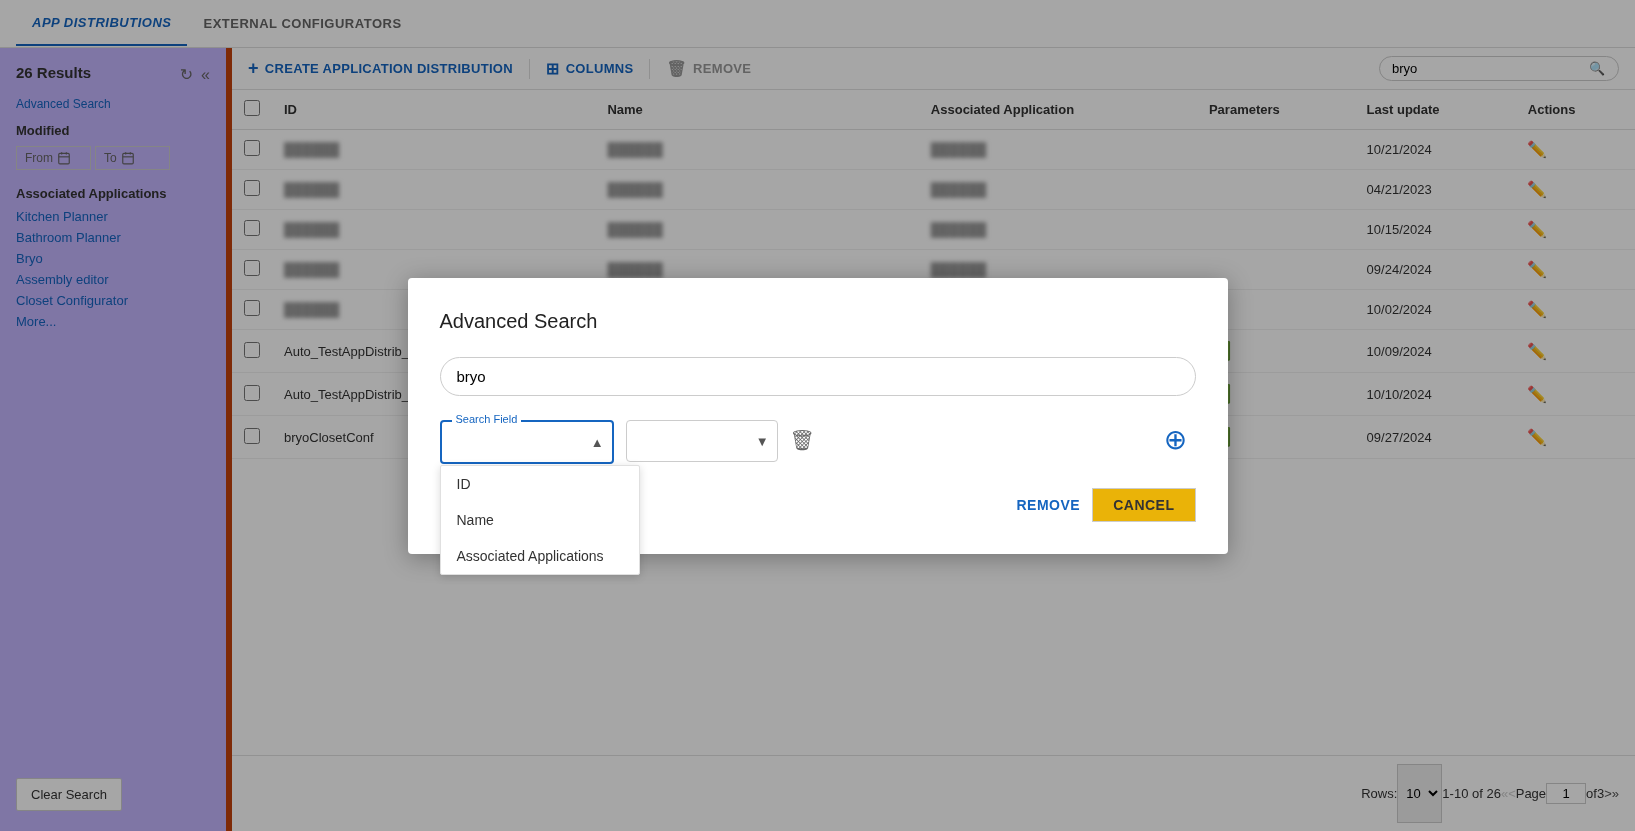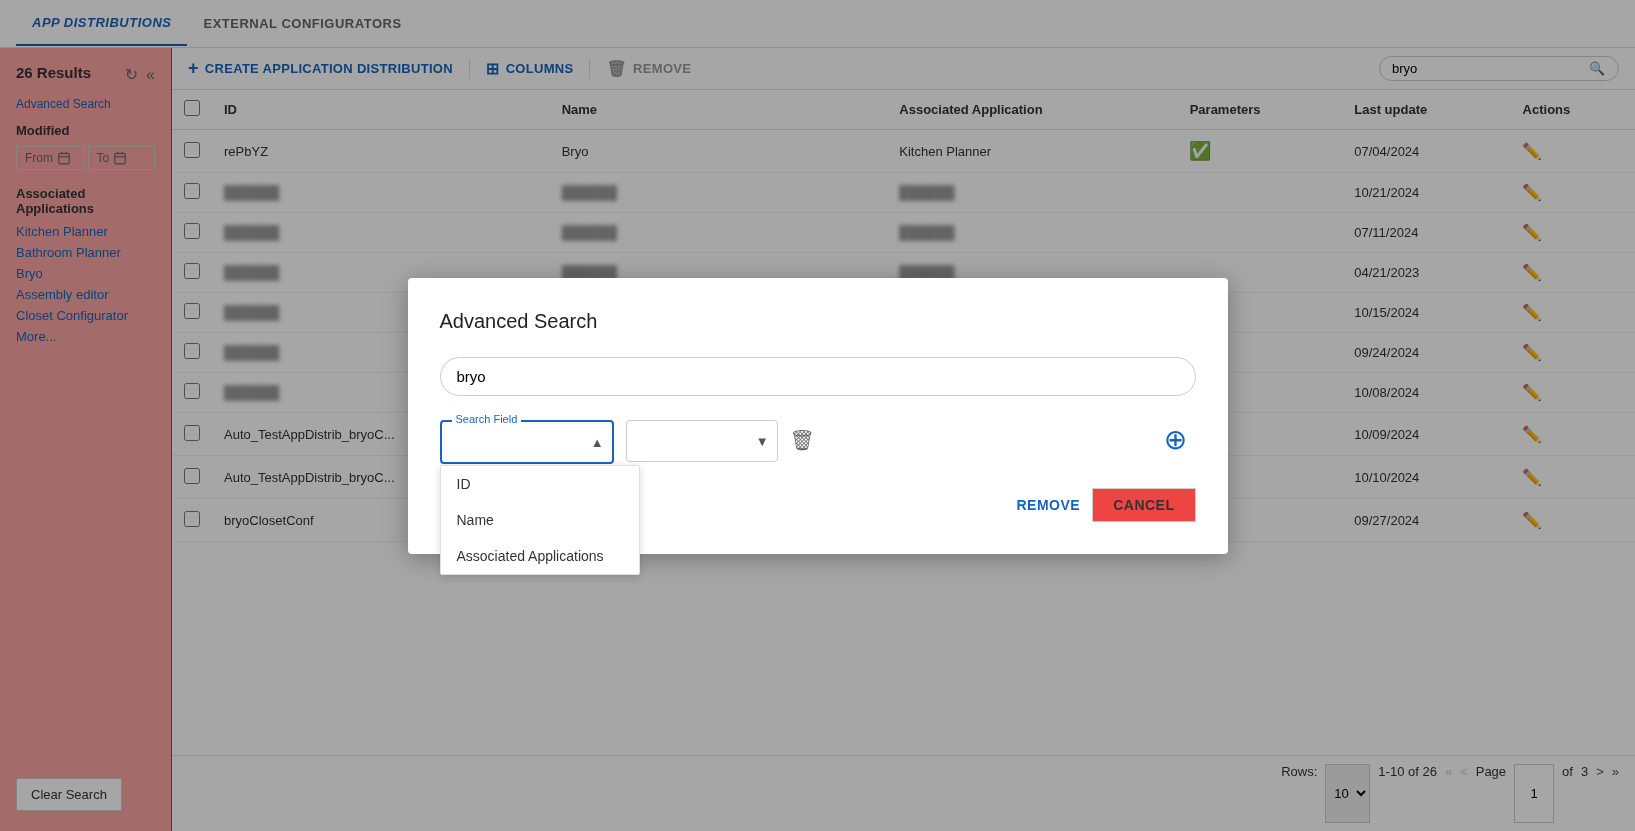--- a/index.html
+++ b/index.html
@@ -7,21 +7,21 @@
 
     
     .top-tabs { display: flex; align-items: center; background: #fff; border-bottom: 1px solid #ddd; padding: 0 16px; height: 48px; }
     .top-tab { padding: 14px 16px; font-size: 13px; font-weight: bold; color: #666; cursor: pointer; letter-spacing: 0.5px; }
     .top-tab.active { color: #1565c0; border-bottom: 2px solid #1565c0; font-style: italic; }
 
     
     .main { display: flex; height: calc(831px - 48px); }
 
     
-    .sidebar { width: 172px; background: #fca5a5; padding: 16px; border-right: 1px solid #c2410c; flex-shrink: 0; }
+    .sidebar { width: 232px; background: #c4b5fd; padding: 16px; border-right: 6px solid #c2410c; flex-shrink: 0; }
     .results-count { font-weight: bold; font-size: 15px; margin-bottom: 4px; }
     .adv-search-link { color: #1565c0; font-size: 12px; cursor: pointer; margin-bottom: 12px; display: block; }
     .filter-label { font-weight: bold; font-size: 13px; margin-bottom: 8px; }
     .date-row { display: flex; gap: 4px; margin-bottom: 16px; }
     .date-input { border: 1px solid #ccc; border-radius: 0; padding: 4px 8px; font-size: 12px; width: 75px; display: flex; align-items: center; gap: 4px; color: #666; cursor: pointer; }
     .date-input svg { width: 14px; height: 14px; }
     .section-title { font-weight: bold; font-size: 13px; margin-bottom: 8px; }
     .filter-item { color: #1565c0; font-size: 13px; cursor: pointer; margin-bottom: 6px; }
     .clear-btn { position: absolute; bottom: 20px; left: 16px; border: 1px solid #ccc; background: #fff; padding: 8px 14px; font-size: 13px; cursor: pointer; border-radius: 2px; color: #333; }
 
@@ -44,21 +44,21 @@
     thead th { padding: 10px 12px; text-align: left; font-weight: bold; font-size: 13px; color: #333; border-bottom: 1px solid #e0e0e0; background: #fff; white-space: nowrap; }
     tbody tr { border-bottom: 1px solid #f0f0f0; }
     tbody td { padding: 10px 12px; font-size: 13px; color: #333; }
     .check-col { width: 36px; }
     .check-box { width: 16px; height: 16px; border: 1px solid #999; cursor: pointer; }
     .green-check { color: #4caf50; font-size: 18px; }
     .edit-icon { color: #555; cursor: pointer; font-size: 16px; }
     .blurred { filter: blur(2px); color: #999; }
 
     
-    .pagination { display: flex; justify-content: flex-end; padding: 8px 16px; background: #fff; border-top: 1px solid #e0e0e0; gap: 8px; font-size: 13px; }
+    .pagination { display: flex; align-items: center; justify-content: flex-end; padding: 8px 16px; background: #fff; border-top: 1px solid #e0e0e0; font-size: 13px; }
     .pagination select { border: 1px solid #ccc; padding: 20px 4px; font-size: 13px; }
     .page-input { border: 1px solid #ccc; width: 40px; text-align: center; padding: 2px 4px; font-size: 13px; }
     .page-nav { cursor: pointer; color: #555; font-size: 13px; }
     .page-nav.disabled { color: #ccc; cursor: default; }
 
     
     .modal-overlay { position: absolute; top: 0; left: 0; width: 100%; height: 100%; background: rgba(0,0,0,0.35); display: flex; align-items: center; justify-content: center; z-index: 100; }
     .modal { background: #fff; border-radius: 4px; width: 820px; padding: 32px; box-shadow: 0 4px 24px rgba(0,0,0,0.3); position: relative; }
     .modal-title { font-size: 20px; font-weight: 400; margin-bottom: 24px; color: #222; }
     .modal-search { width: 100%; border: 1px solid #ccc; border-radius: 20px; padding: 10px 16px; font-size: 15px; outline: none; margin-bottom: 24px; }
@@ -67,21 +67,21 @@
     .field-select-label { position: absolute; top: -9px; left: 10px; background: #fff; font-size: 11px; color: #1565c0; padding: 0 4px; }
     .field-select { border: none; outline: none; width: 170px; height: 40px; padding: 0 8px; font-size: 13px; appearance: none; background: transparent; cursor: pointer; }
     .field-select-arrow { position: absolute; right: 8px; top: 50%; transform: translateY(-50%); pointer-events: none; color: #555; }
     .op-select-wrap { position: relative; border: 1px solid #ccc; border-radius: 4px; }
     .op-select { border: none; outline: none; width: 150px; height: 40px; padding: 0 8px; font-size: 13px; appearance: none; background: transparent; cursor: pointer; }
     .op-select-arrow { position: absolute; right: 8px; top: 50%; transform: translateY(-50%); pointer-events: none; color: #555; }
     .delete-icon { color: #666; font-size: 20px; cursor: pointer; margin-top: 8px; }
     .add-filter-btn { display: flex; align-items: center; justify-content: center; cursor: pointer; color: #1565c0; font-size: 28px; width: 40px; height: 40px; }
     .modal-footer { display: flex; justify-content: flex-end; gap: 12px; align-items: center; }
     .apply-btn { background: none; border: none; color: #1565c0; font-weight: bold; font-size: 14px; cursor: pointer; letter-spacing: 0.5px; }
-    .cancel-btn { border: 1px solid #ccc; background: #ef4444; padding: 8px 20px; font-size: 14px; font-weight: bold; cursor: pointer; letter-spacing: 0.5px; color: #333; }
+    .cancel-btn { border: 1px solid #ccc; background: #eab308; padding: 8px 20px; font-size: 14px; font-weight: bold; cursor: pointer; letter-spacing: 0.5px; color: #333; }
 
     
     .dropdown-menu { position: absolute; top: 45px; left: 0; background: #fff; border: 1px solid #e0e0e0; box-shadow: 0 2px 8px rgba(0,0,0,0.15); z-index: 200; width: 200px; border-radius: 2px; }
     .dropdown-item { padding: 10px 16px; font-size: 14px; cursor: pointer; color: #333; }
 
     .refresh-icon, .collapse-icon { color: #666; cursor: pointer; font-size: 16px; }
     .icon-row { display: flex; gap: 8px; margin-bottom: 12px; align-items: center; }
   </style>
 </head>
 <body>
@@ -163,61 +163,39 @@
             <th>ID</th>
             <th>Name</th>
             <th>Associated Application</th>
             <th>Parameters</th>
             <th>Last update</th>
             <th>Actions</th>
           </tr>
         </thead>
         <tbody id="table-body">
 
-        <tr>
-    <td class="check-col">
-      <input type="checkbox" class="check-box" style="">
-    </td>
-    <td class="">rePbYZ</td>
-    <td class="">Bryo</td>
-    <td class="">Kitchen Planner</td>
-    <td><span class="green-check">✅</span></td>
-    <td>07/04/2024</td>
-    <td><span class="edit-icon">✏️</span></td>
-  </tr>
             <tr>
     <td class="check-col">
       <input type="checkbox" class="check-box" style="">
     </td>
     <td class="blurred">██████</td>
     <td class="blurred">██████</td>
     <td class="blurred">██████</td>
     <td></td>
     <td>10/21/2024</td>
     <td><span class="edit-icon">✏️</span></td>
   </tr>
             <tr>
     <td class="check-col">
       <input type="checkbox" class="check-box" style="">
     </td>
     <td class="blurred">██████</td>
     <td class="blurred">██████</td>
     <td class="blurred">██████</td>
     <td></td>
-    <td>07/11/2024</td>
-    <td><span class="edit-icon">✏️</span></td>
-  </tr>
-            <tr>
-    <td class="check-col">
-      <input type="checkbox" class="check-box" style="">
-    </td>
-    <td class="blurred">██████</td>
-    <td class="blurred">██████</td>
-    <td class="blurred">██████</td>
-    <td></td>
     <td>04/21/2023</td>
     <td><span class="edit-icon">✏️</span></td>
   </tr>
             <tr>
     <td class="check-col">
       <input type="checkbox" class="check-box" style="">
     </td>
     <td class="blurred">██████</td>
     <td class="blurred">██████</td>
     <td class="blurred">██████</td>
@@ -237,21 +215,21 @@
     <td><span class="edit-icon">✏️</span></td>
   </tr>
             <tr>
     <td class="check-col">
       <input type="checkbox" class="check-box" style="">
     </td>
     <td class="blurred">██████</td>
     <td class="blurred">██████</td>
     <td class="blurred">██████</td>
     <td></td>
-    <td>10/08/2024</td>
+    <td>10/02/2024</td>
     <td><span class="edit-icon">✏️</span></td>
   </tr>
             <tr>
     <td class="check-col">
       <input type="checkbox" class="check-box" style="">
     </td>
     <td class="">Auto_TestAppDistrib_bryoC...</td>
     <td class="">Auto_TestAppDistrib_bryoC...</td>
     <td class="">Kitchen Planner</td>
     <td><span class="green-check">✅</span></td>

